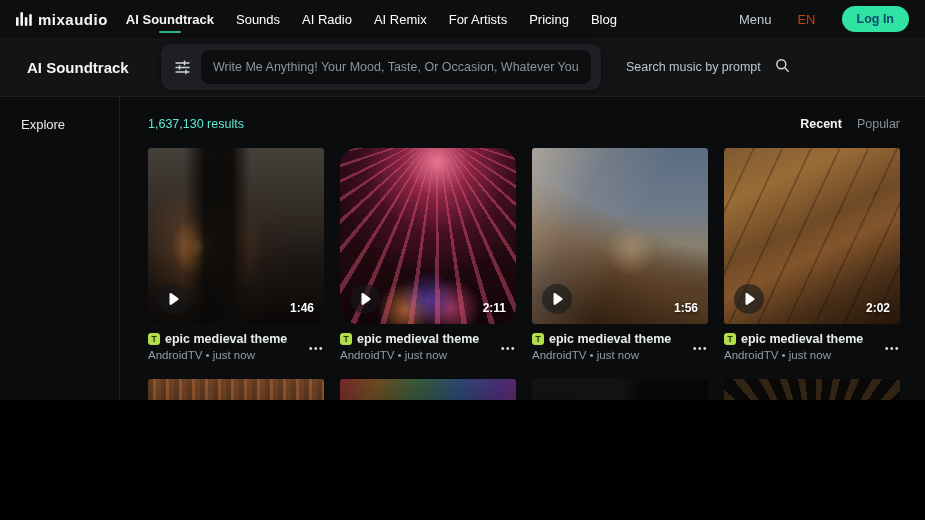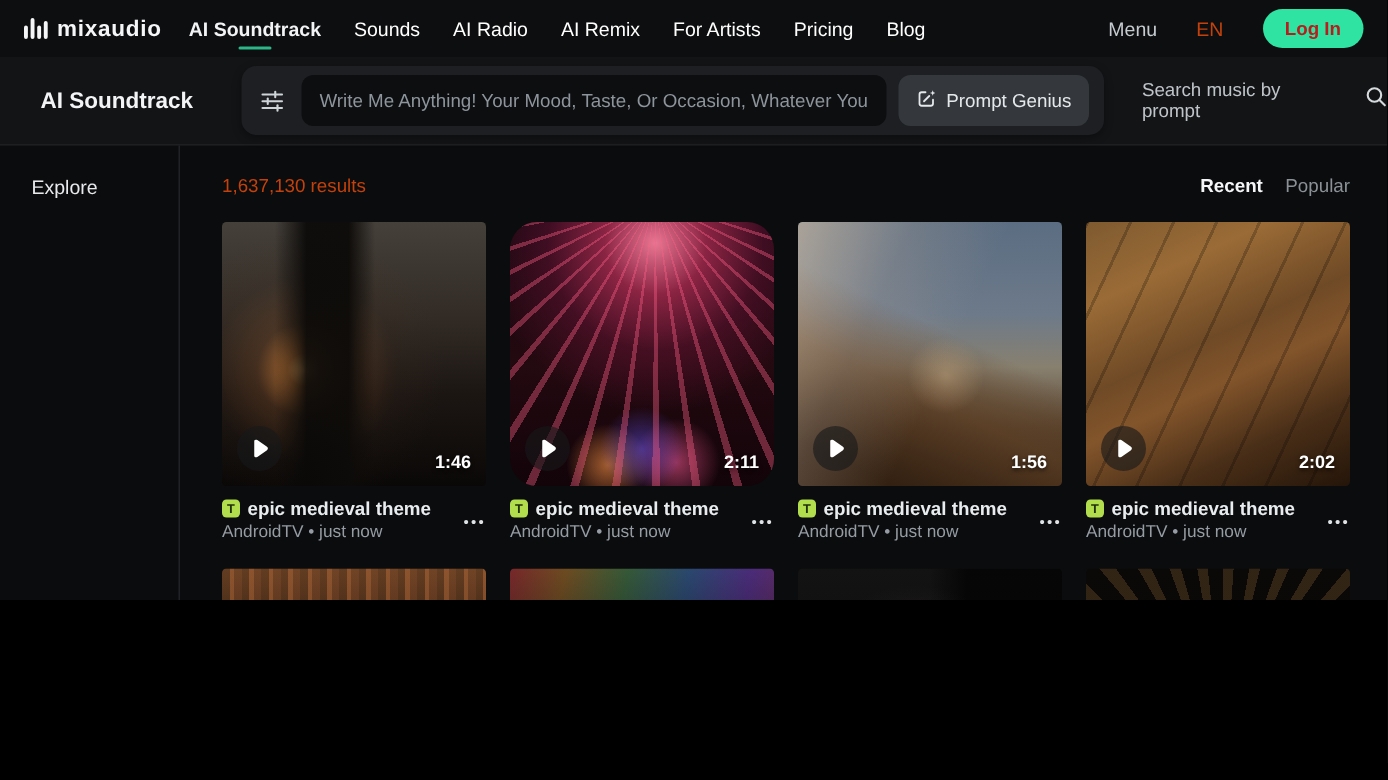--- a/index.html
+++ b/index.html
@@ -12,21 +12,21 @@
   .logo { display:flex; align-items:center; gap:6px; cursor:pointer; }
   .logo svg { display:block; }
   .logo-text { font-size:15px; font-weight:700; letter-spacing:.5px; color:#f4f6f7; }
   .nav-links { display:flex; align-items:center; gap:22px; margin-left:18px; }
   .nav-link { position:relative; font-size:13px; color:#ffffff; cursor:pointer; padding:10px 0; }
   .nav-link.active { color:#f1f3f4; font-weight:700; }
   .nav-link.active::after { content:""; position:absolute; left:50%; transform:translateX(-50%); bottom:4px; width:22px; height:2px; border-radius:2px; background:#2db487; }
   .nav-right { margin-left:auto; display:flex; align-items:center; gap:26px; }
   .menu-label { font-size:13px; color:#c6cbd0; cursor:pointer; }
   .lang-label { font-size:13px; color:#c2410c; cursor:pointer; }
-  .login-btn { background:#2fe3a3; color:#b91c1c; font-size:12.5px; font-weight:700; border:none; border-radius:999px; padding:6px 15px; cursor:pointer; }
+  .login-btn { background:#2fe3a3; color:#0c4a6e; font-size:12.5px; font-weight:700; border:none; border-radius:999px; padding:6px 15px; cursor:pointer; }
 
   
   .header { height:59px; display:flex; align-items:center; padding-left:27px; background:#131416; border-bottom:1px solid #1d1f21; }
   .page-title { font-size:15px; font-weight:700; color:#f2f4f5; width:119px; }
   .search-group { margin-left:15px; display:flex; align-items:center; height:46px; background:#1d1f22; border-radius:10px; padding:0 10px 0 8px; box-shadow:0 2px 6px rgba(0,0,0,.35); }
   .filter-icon { width:26px; display:flex; align-items:center; justify-content:center; cursor:pointer; }
   .prompt-input { width:390px; height:34px; margin-left:6px; background:#0c0e10; border:none; border-radius:8px; color:#e8eaed; font-size:12.5px; padding:0 12px; outline:none; font-family:inherit; }
   .prompt-input::placeholder { color:#8d949b; }
   .genius-btn { margin-left:8px; height:34px; display:flex; align-items:center; gap:6px; background:#34383d; border:none; border-radius:8px; color:#e6e9eb; font-size:12.5px; padding:0 12px; cursor:pointer; font-family:inherit; }
   .search-hint-wrap { margin-left:25px; display:flex; align-items:center; gap:14px; cursor:pointer; }
@@ -37,21 +37,21 @@
   .sidebar { position:relative; width:120px; border-right:1px solid #202326; flex-shrink:0; }
   .explore { font-size:13px; color:#e8eaed; padding:20px 0 0 21px; cursor:pointer; }
   .sb-divider { position:absolute; left:10px; width:100px; height:1px; background:#1d2022; }
   .sb-div1 { bottom:61px; } .sb-div2 { bottom:10px; }
   .credits-box { position:absolute; left:10px; bottom:29px; width:100px; height:20px; border:1px solid #2e3134; border-radius:4px; display:flex; align-items:center; justify-content:space-between; padding:0 7px; cursor:pointer; }
   .credits-value { font-size:10px; color:#ced3d7; }
   .credits-label { font-size:8.5px; letter-spacing:.6px; color:#7d868c; }
 
   .main { flex:1; padding:20px 26px 0 28px; }
   .results-row { display:flex; align-items:baseline; justify-content:space-between; margin-bottom:17px; }
-  .results-count { font-size:12.5px; color:#c2410c; }
+  .results-count { font-size:12.5px; color:#5eead4; }
   .tabs { display:flex; gap:15px; }
   .tab { font-size:12.5px; color:#8b9196; cursor:pointer; }
   .tab.active { color:#f4f6f7; font-weight:700; }
 
   
   .grid { display:grid; grid-template-columns:repeat(4,176px); column-gap:16px; row-gap:18px; }
   .card { width:176px; }
   .thumb { position:relative; width:176px; height:176px; border-radius:3px; overflow:hidden; cursor:pointer; }
   .play-btn { position:absolute; left:10px; bottom:10px; width:30px; height:30px; border-radius:50%; background:rgba(22,24,26,.62); display:flex; align-items:center; justify-content:center; cursor:pointer; }
   .duration { position:absolute; right:10px; bottom:9px; font-size:12px; font-weight:700; color:#fff; text-shadow:0 1px 3px rgba(0,0,0,.7); }
@@ -146,30 +146,20 @@
         <svg width="17" height="17" viewBox="0 0 17 17" fill="none" stroke="#cfd4d9" stroke-width="1.4" stroke-linecap="round">
             <line x1="2" y1="4" x2="15" y2="4"></line>
             <line x1="2" y1="8.5" x2="15" y2="8.5"></line>
             <line x1="2" y1="13" x2="15" y2="13"></line>
             <line x1="10.5" y1="2.2" x2="10.5" y2="5.8"></line>
             <line x1="5.5" y1="6.7" x2="5.5" y2="10.3"></line>
             <line x1="12" y1="11.2" x2="12" y2="14.8"></line>
           </svg>
       </span>
       <input class="prompt-input" type="text" placeholder="Write Me Anything! Your Mood, Taste, Or Occasion, Whatever You Want." style="">
-      <button class="genius-btn">
-        <span>
-          <svg width="14" height="14" viewBox="0 0 14 14" fill="none" stroke="#e6e9eb" stroke-width="1.2" stroke-linecap="round">
-              <path d="M6 2.5H3.5A1.5 1.5 0 0 0 2 4v6a1.5 1.5 0 0 0 1.5 1.5h6A1.5 1.5 0 0 0 11 10V7.5"></path>
-              <path d="M10.8 1.2l.5 1.3 1.3.5-1.3.5-.5 1.3-.5-1.3-1.3-.5 1.3-.5z" fill="#e6e9eb" stroke="none"></path>
-              <path d="M5 8.5l3.5-3.5"></path>
-            </svg>
-        </span>
-        <span>Prompt Genius</span>
-      </button>
     </div>
     <div class="search-hint-wrap">
       <span class="search-hint">Search music by prompt</span>
       <span>
         <svg width="15" height="15" viewBox="0 0 15 15" fill="none" stroke="#d6dadd" stroke-width="1.4" stroke-linecap="round">
             <circle cx="6.3" cy="6.3" r="4.5"></circle>
             <line x1="9.8" y1="9.8" x2="13.2" y2="13.2"></line>
           </svg>
       </span>
     </div>

